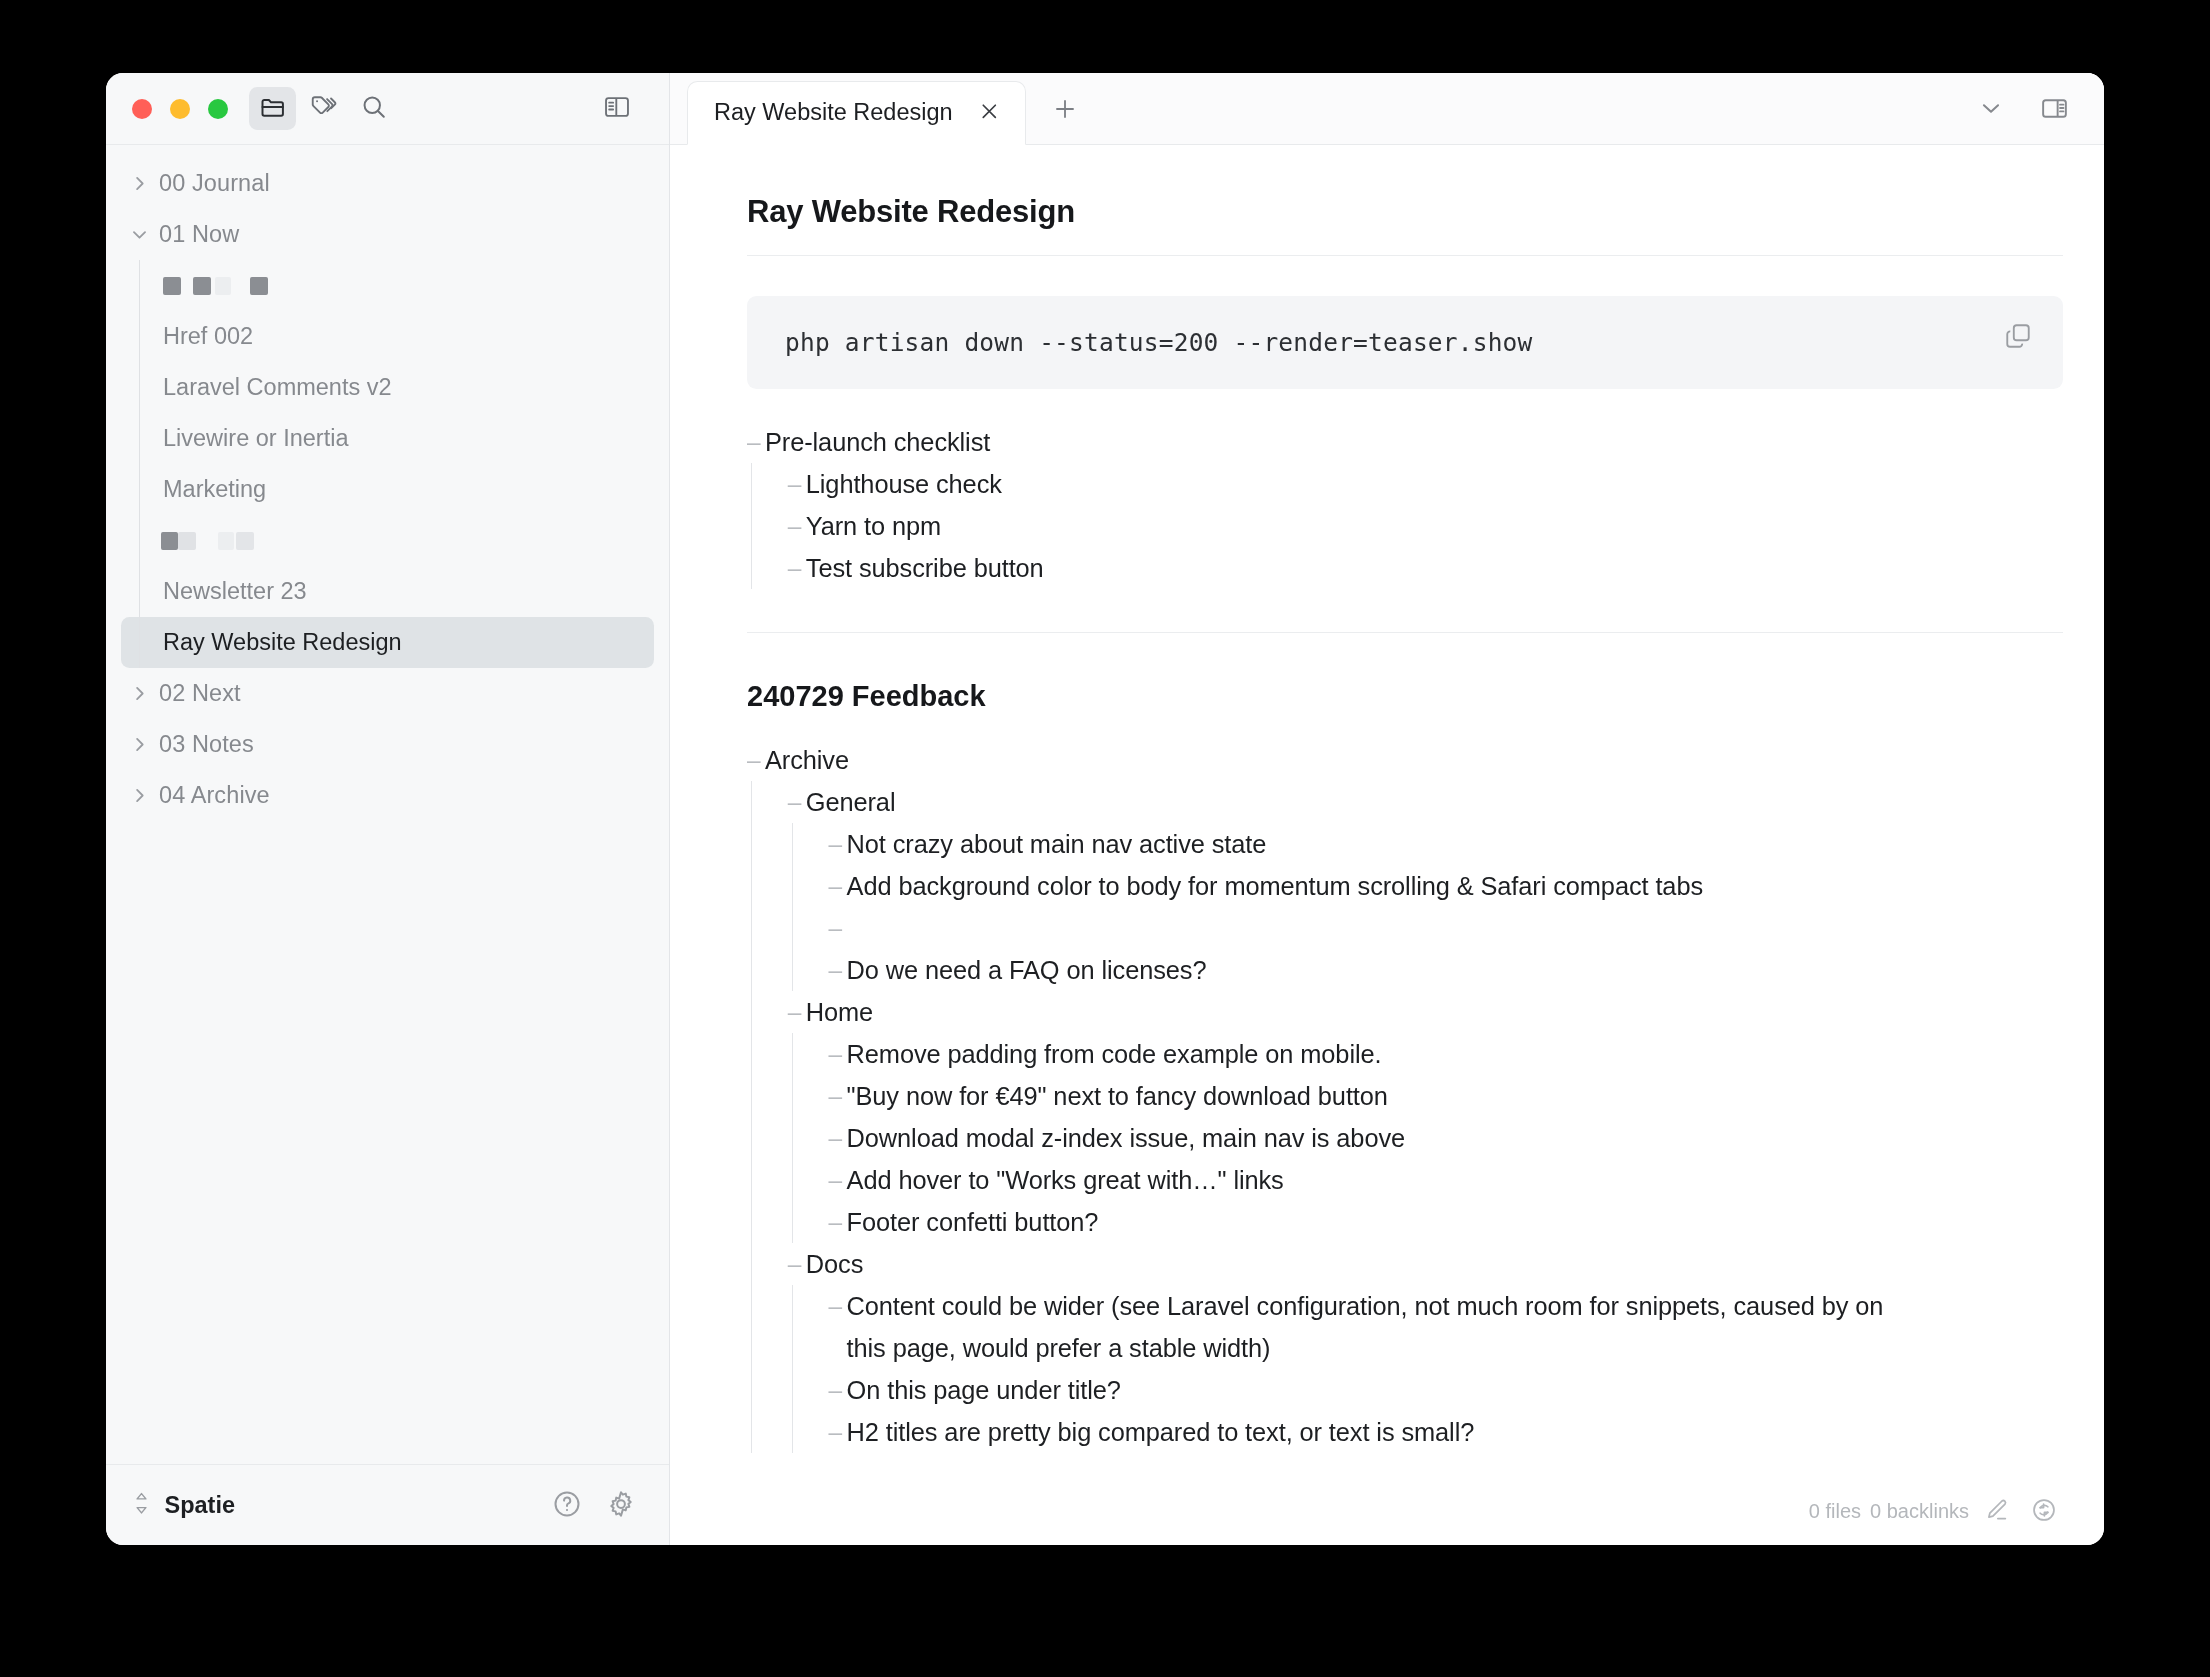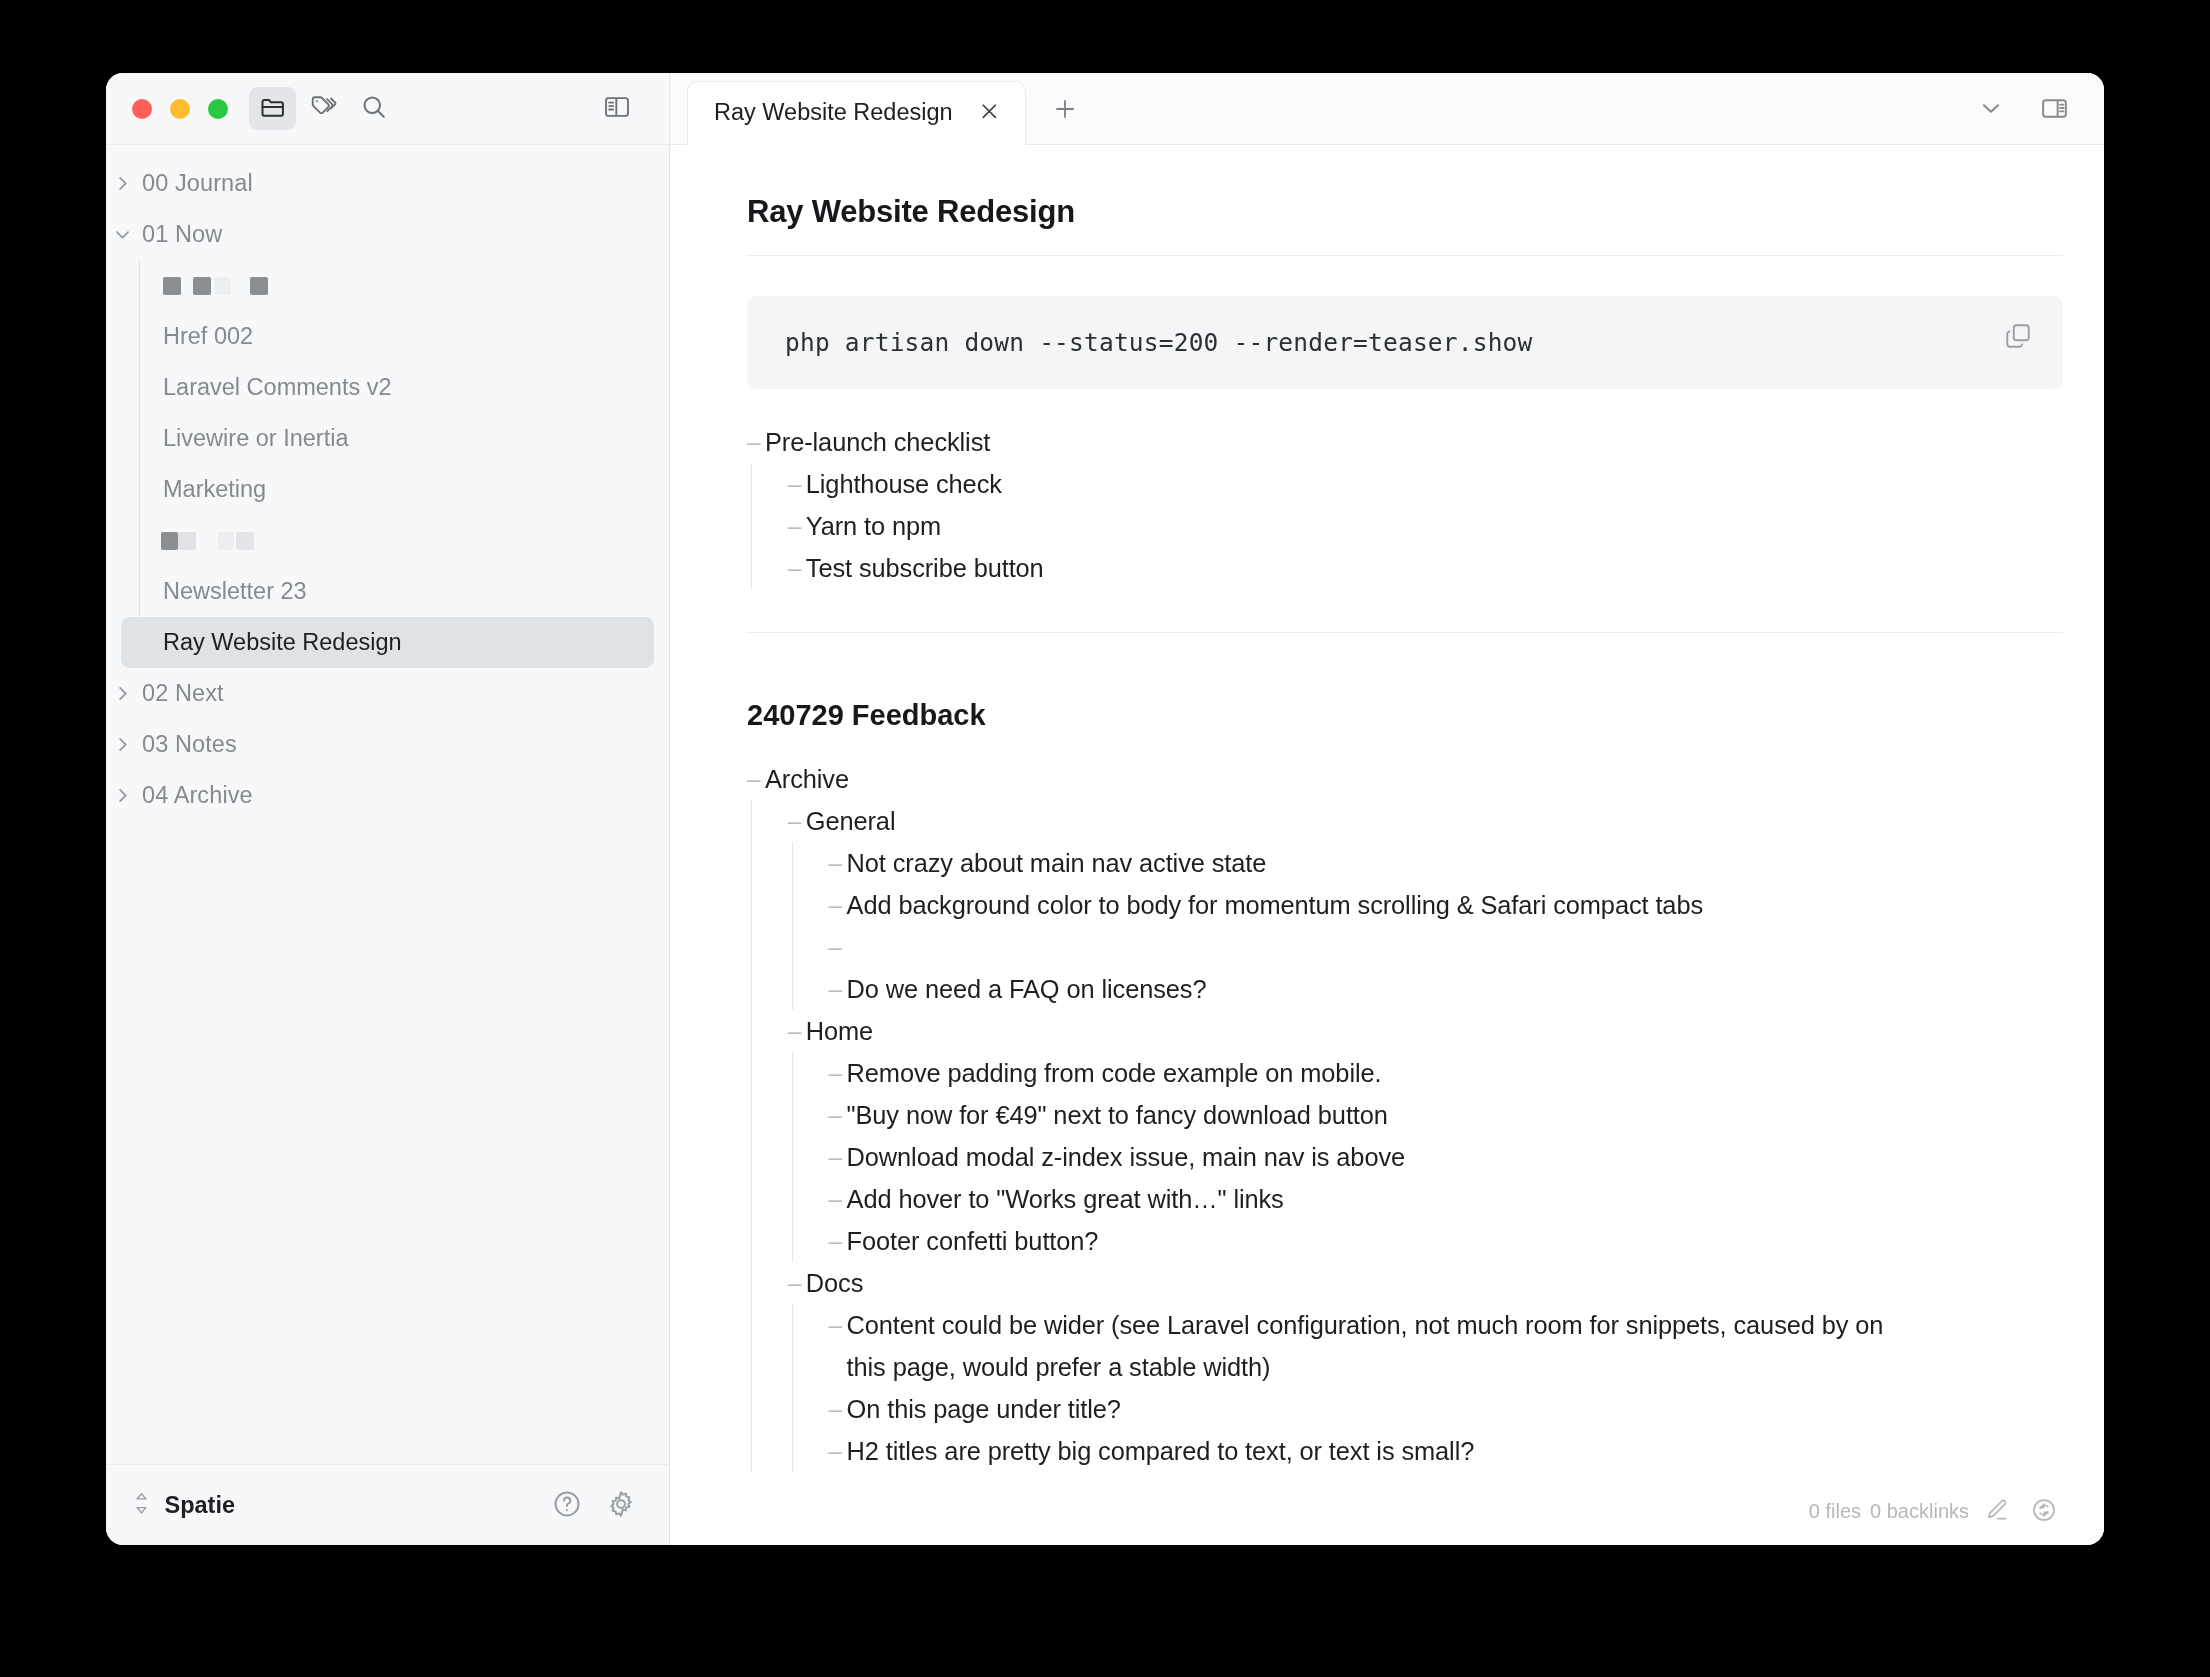--- a/index.html
+++ b/index.html
@@ -74,21 +74,21 @@
     flex: 1;
     overflow: hidden;
     padding-top: 13px;
     box-sizing: border-box;
   }
 
   .tree-row {
     display: flex;
     align-items: center;
     height: 51px;
-    padding-left: 4px;
+    padding-left: 21px;
     box-sizing: border-box;
   }
   .tree-chev {
     width: 24.5px; height: 24.5px;
     display: flex; align-items: center; justify-content: center;
     margin-right: 7.5px;
     flex-shrink: 0;
   }
   .tree-label {
     font-size: 23.5px;
@@ -310,21 +310,21 @@
   }
 
   .section-divider {
     margin-top: 43px;
     border-top: 0.9px solid #ebedef;
   }
   .sub-title {
     font-size: 29px;
     font-weight: 700;
     color: #16181b;
-    margin-top: 66px;
+    margin-top: 47px;
   }
 
   #statusbar {
     position: absolute;
     right: 41px;
     bottom: 15px;
     display: flex;
     align-items: center;
     gap: 9px;
     background: #ffffff;

